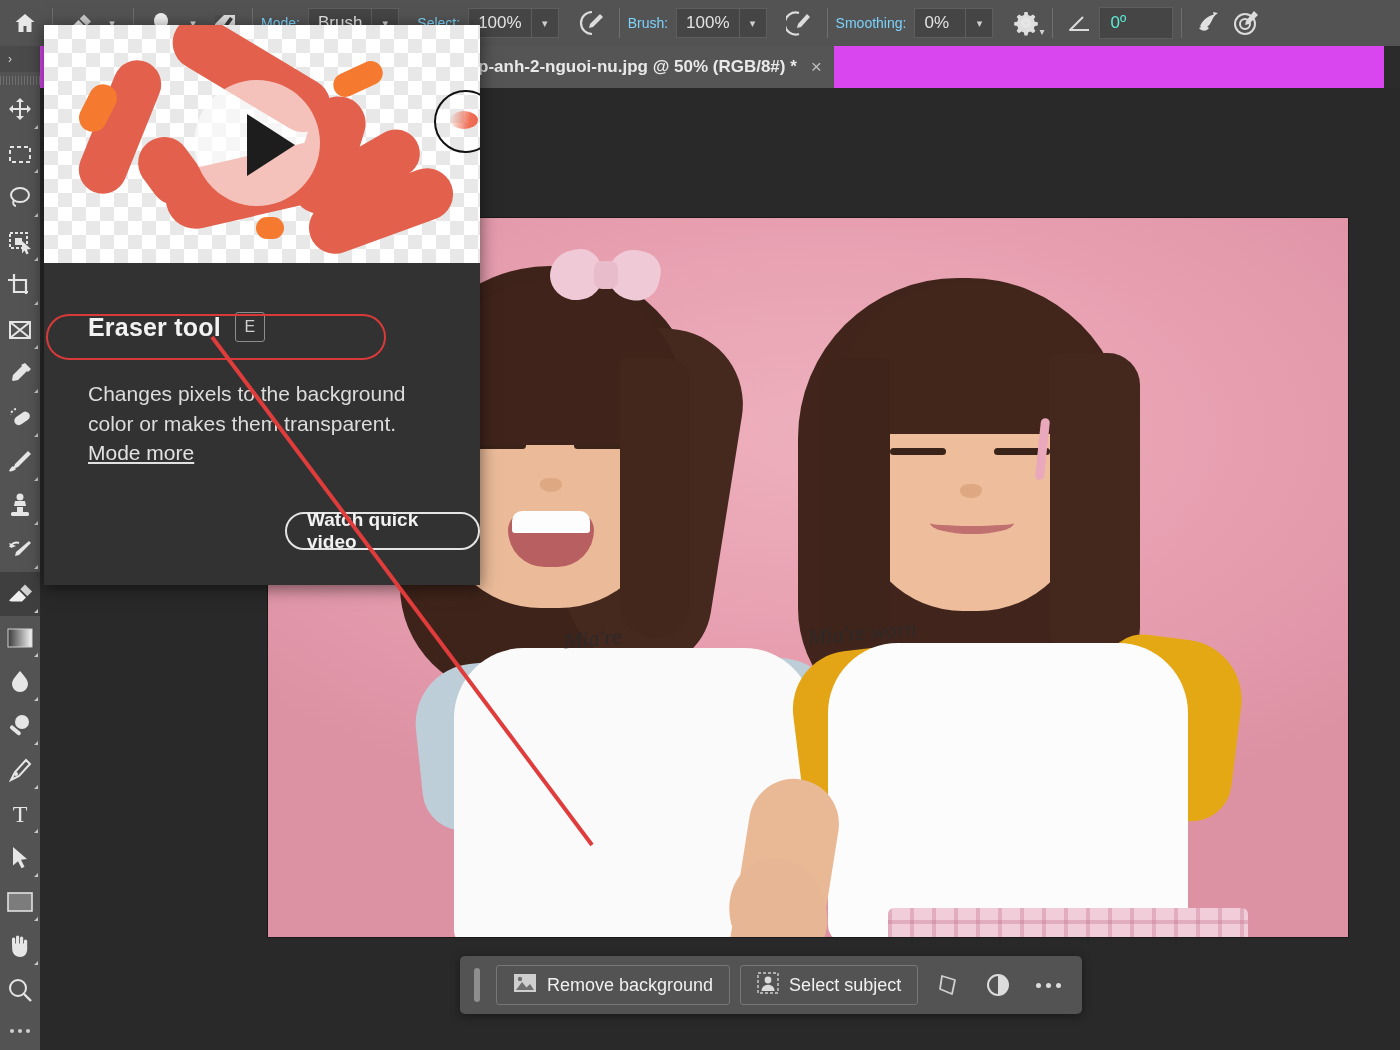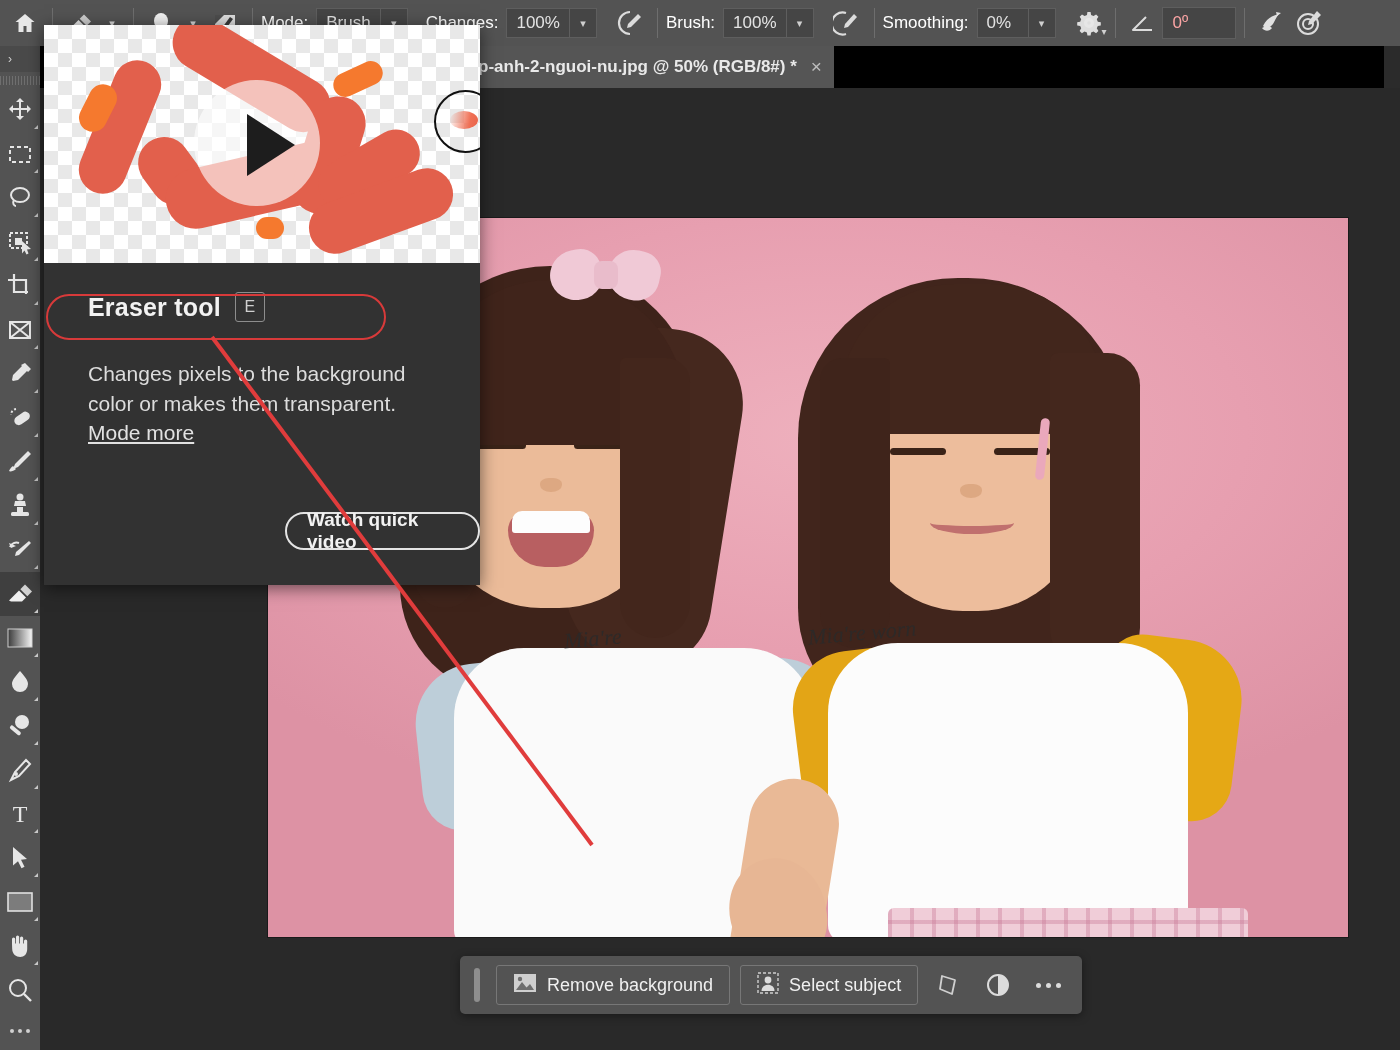--- a/index.html
+++ b/index.html
@@ -20,39 +20,39 @@
   }
   .ob-sep {
     width: 1px; height: 30px; background: #6e6e6e; margin: 0 8px;
     flex: 0 0 auto;
   }
   .ob-icon {
     width: 38px; height: 38px; display: flex; align-items: center;
     justify-content: center; flex: 0 0 auto; color: #e8e8e8;
   }
   .ob-label {
-    color: #ffffff; font-size: 17px; margin-right: 8px; white-space: nowrap;
+    color: #7dd3fc; font-size: 14px; margin-right: 8px; white-space: nowrap;
     flex: 0 0 auto;
   }
   .ob-field {
     background: #454545; border: 1px solid #5e5e5e; color: #e3e3e3;
     font-size: 17px; height: 30px; line-height: 28px; padding: 0 9px;
     flex: 0 0 auto; min-width: 52px;
   }
   .ob-caret {
     background: #454545; border: 1px solid #5e5e5e; border-left: none;
     width: 27px; height: 30px; display: flex; align-items: center;
     justify-content: center; color: #cfcfcf; font-size: 11px; flex: 0 0 auto;
   }
   .ob-caret-bare {
     width: 26px; height: 30px; display: flex; align-items: center;
     justify-content: center; color: #d8d8d8; font-size: 11px; flex:0 0 auto;
   }
   .angle-box {
-    background: #454545; border: 1px solid #5e5e5e; color: #fca5a5;
+    background: #454545; border: 1px solid #5e5e5e; color: #5eead4;
     font-size: 17px; height: 32px; line-height: 30px; padding: 0 10px;
     width: 74px; flex: 0 0 auto;
   }
 
   
   .toolbar {
     position: absolute; left: 0; top: 46px; width: 40px; height: 1004px;
     background: #535353;
   }
   .tb-expand {
@@ -77,21 +77,21 @@
   }
   .tool-dots {
     width: 40px; height: 38px; display:flex; align-items:center;
     justify-content:center; gap: 4px;
   }
   .tool-dots i { width:4px; height:4px; border-radius:50%; background:#d0d0d0; }
 
   
   .tabbar {
     position: absolute; left: 40px; top: 46px; right: 16px; height: 42px;
-    background: #000000;
+    background: #d946ef;
   }
   .doctab {
     position: absolute; left: 420px; top: 0; height: 42px;
     background: #555555;
     display: flex; align-items: center; padding: 0 12px 0 18px;
     color: #e9e9e9; font-size: 17px; font-weight: bold; white-space: nowrap;
   }
   .doctab .closeb {
     margin-left: 14px; color: #bdbdbd; font-size: 19px; font-weight: normal;
   }
@@ -318,21 +318,21 @@
   }
   .cursor-ring {
     position: absolute; left: 390px; top: 65px; width: 63px; height: 63px;
     border: 2px solid #111; border-radius: 50%;
   }
   .cursor-dab {
     position: absolute; left: 406px; top: 86px; width: 28px; height: 18px;
     border-radius: 50%;
     background: linear-gradient(100deg, rgba(240,110,85,0) 0%, #ef7055 70%, #e9644a 100%);
   }
-  .tip-body { padding: 22px 26px 0 26px; position: relative; }
+  .tip-body { padding: 22px 26px 0 26px; position: relative; margin-top: 20px; }
   .tip-title-row {
     display: flex; align-items: center; gap: 14px; height: 44px;
     padding-left: 18px;
   }
   .tip-title {
     color: #f2f2f2; font-size: 25px; font-weight: bold; letter-spacing: .2px;
   }
   .tip-key {
     width: 30px; height: 30px; border: 1px solid #8d8d8d; border-radius: 3px;
     color: #cfcfcf; font-size: 16px; display: flex; align-items: center;
@@ -401,21 +401,21 @@
     </div>
 
     <div class="ob-sep"></div>
 
     <span class="ob-label">Mode:</span>
     <span class="ob-field">Brush</span>
     <span class="ob-caret">▾</span>
 
     <div style="width:18px;flex:0 0 auto;"></div>
 
-    <span class="ob-label">Changes:</span>
+    <span class="ob-label">Select:</span>
     <span class="ob-field">100%</span>
     <span class="ob-caret">▾</span>
 
     <div class="ob-icon" style="margin-left:14px">
       <svg width="28" height="28" viewBox="0 0 28 28">
         <path d="M14 3a11 11 0 1 0 0 22" stroke="#dcdcdc" stroke-width="2.2" fill="none"></path>
         <path fill="#dcdcdc" d="M22 5l3 3-10 10-4 1 1-4z"></path>
       </svg>
     </div>
 

